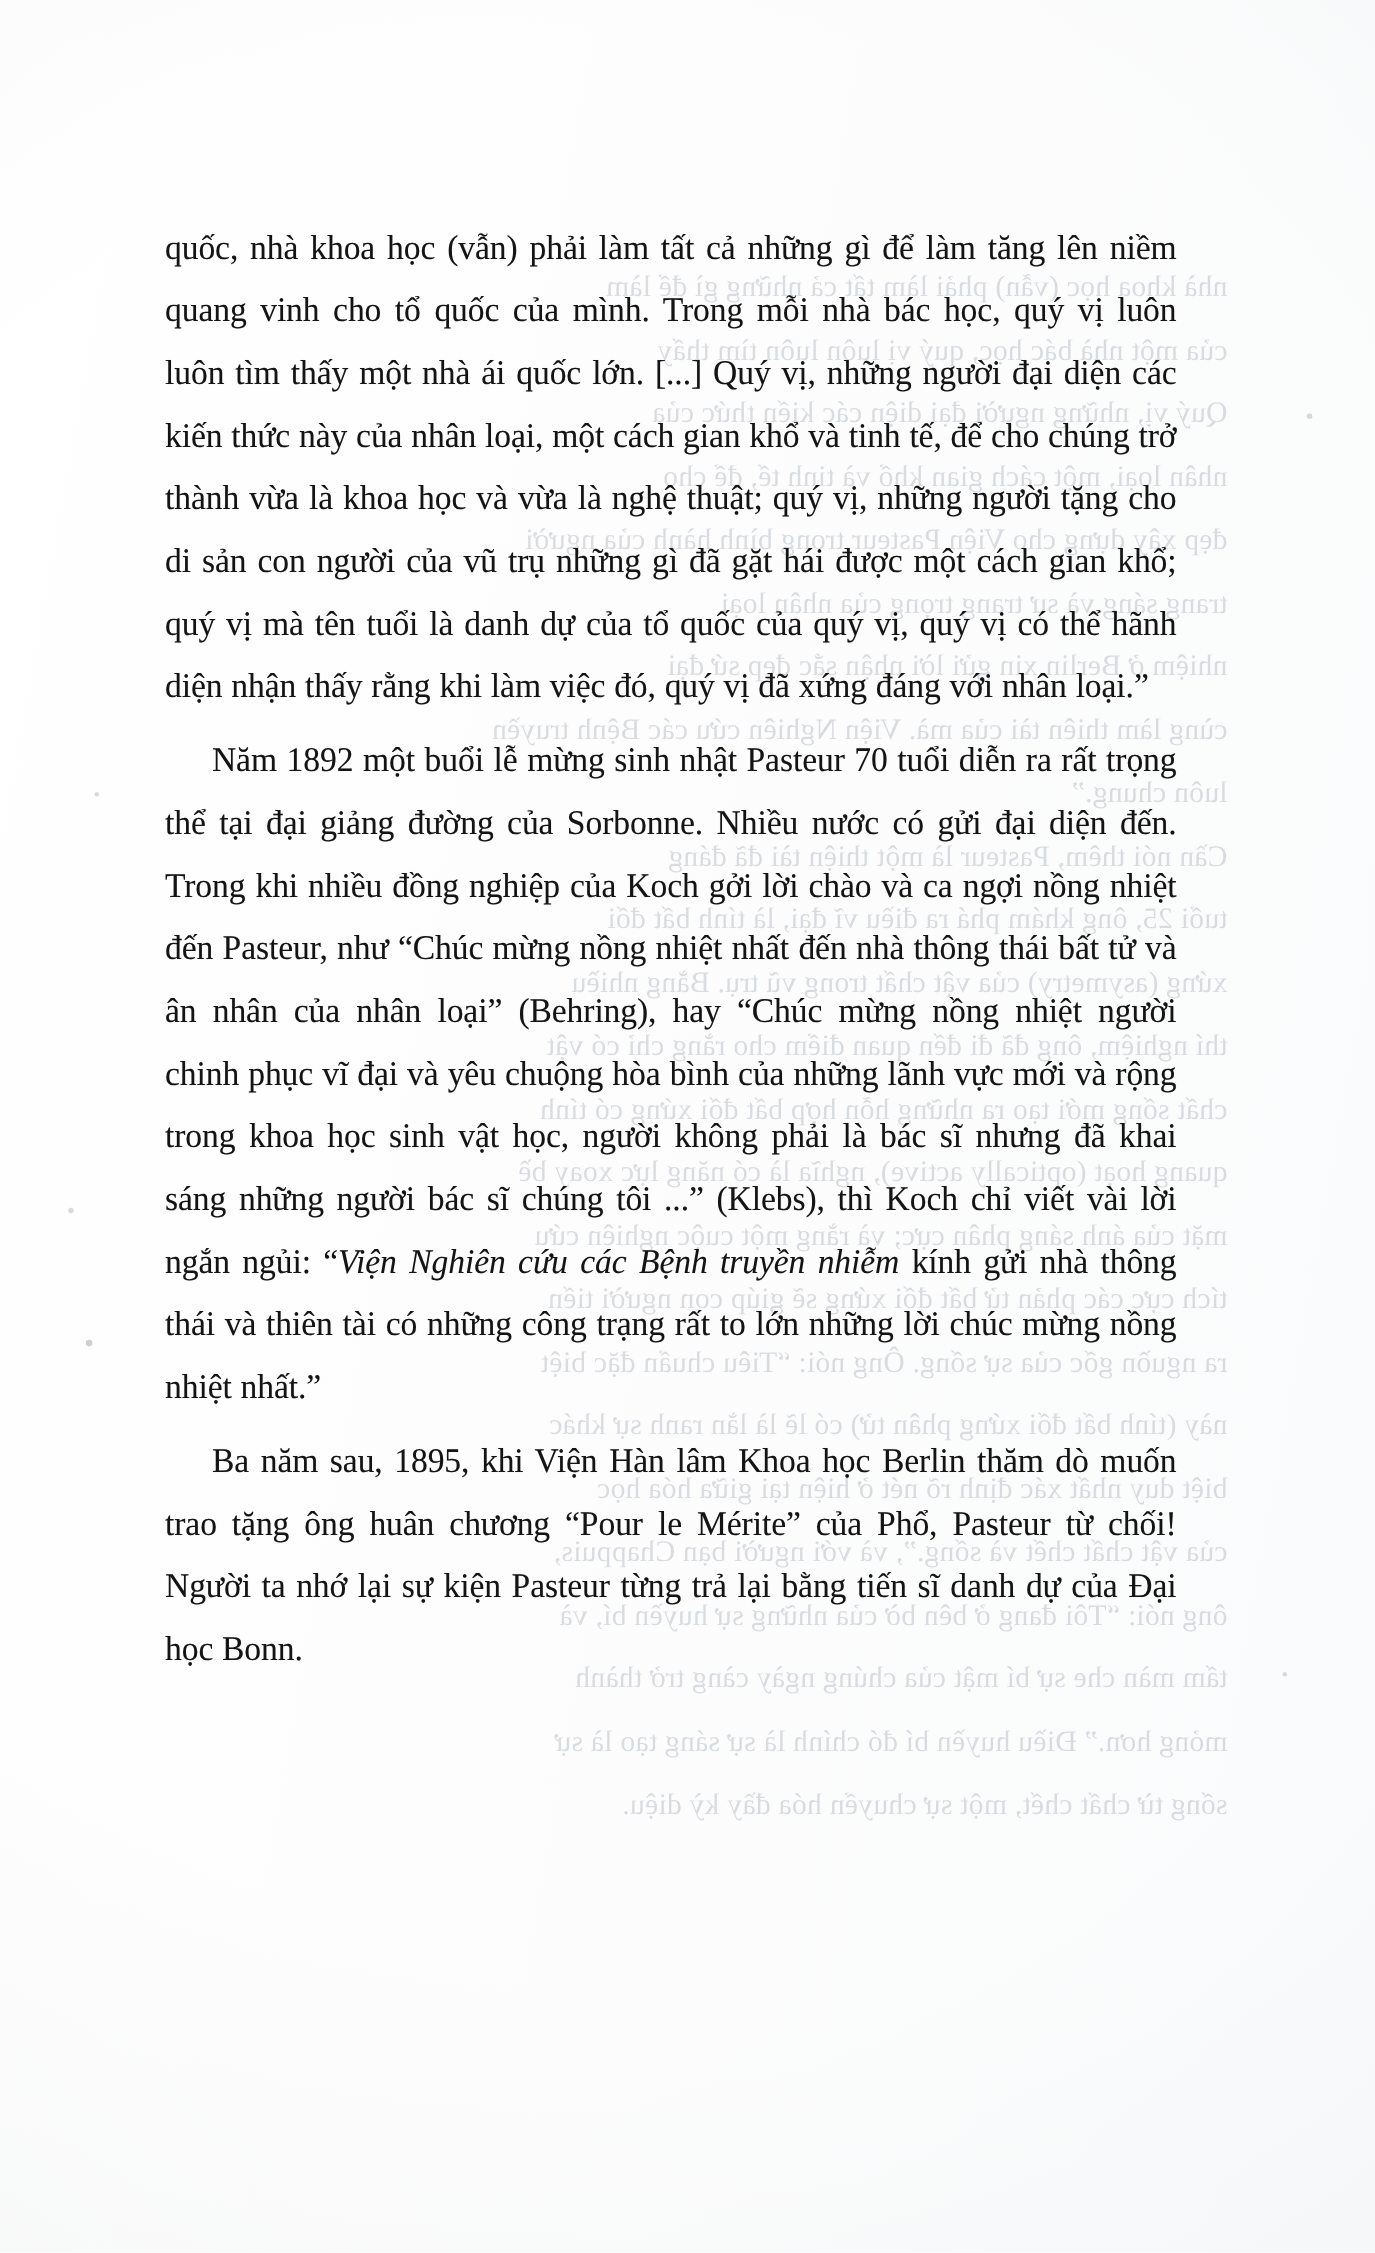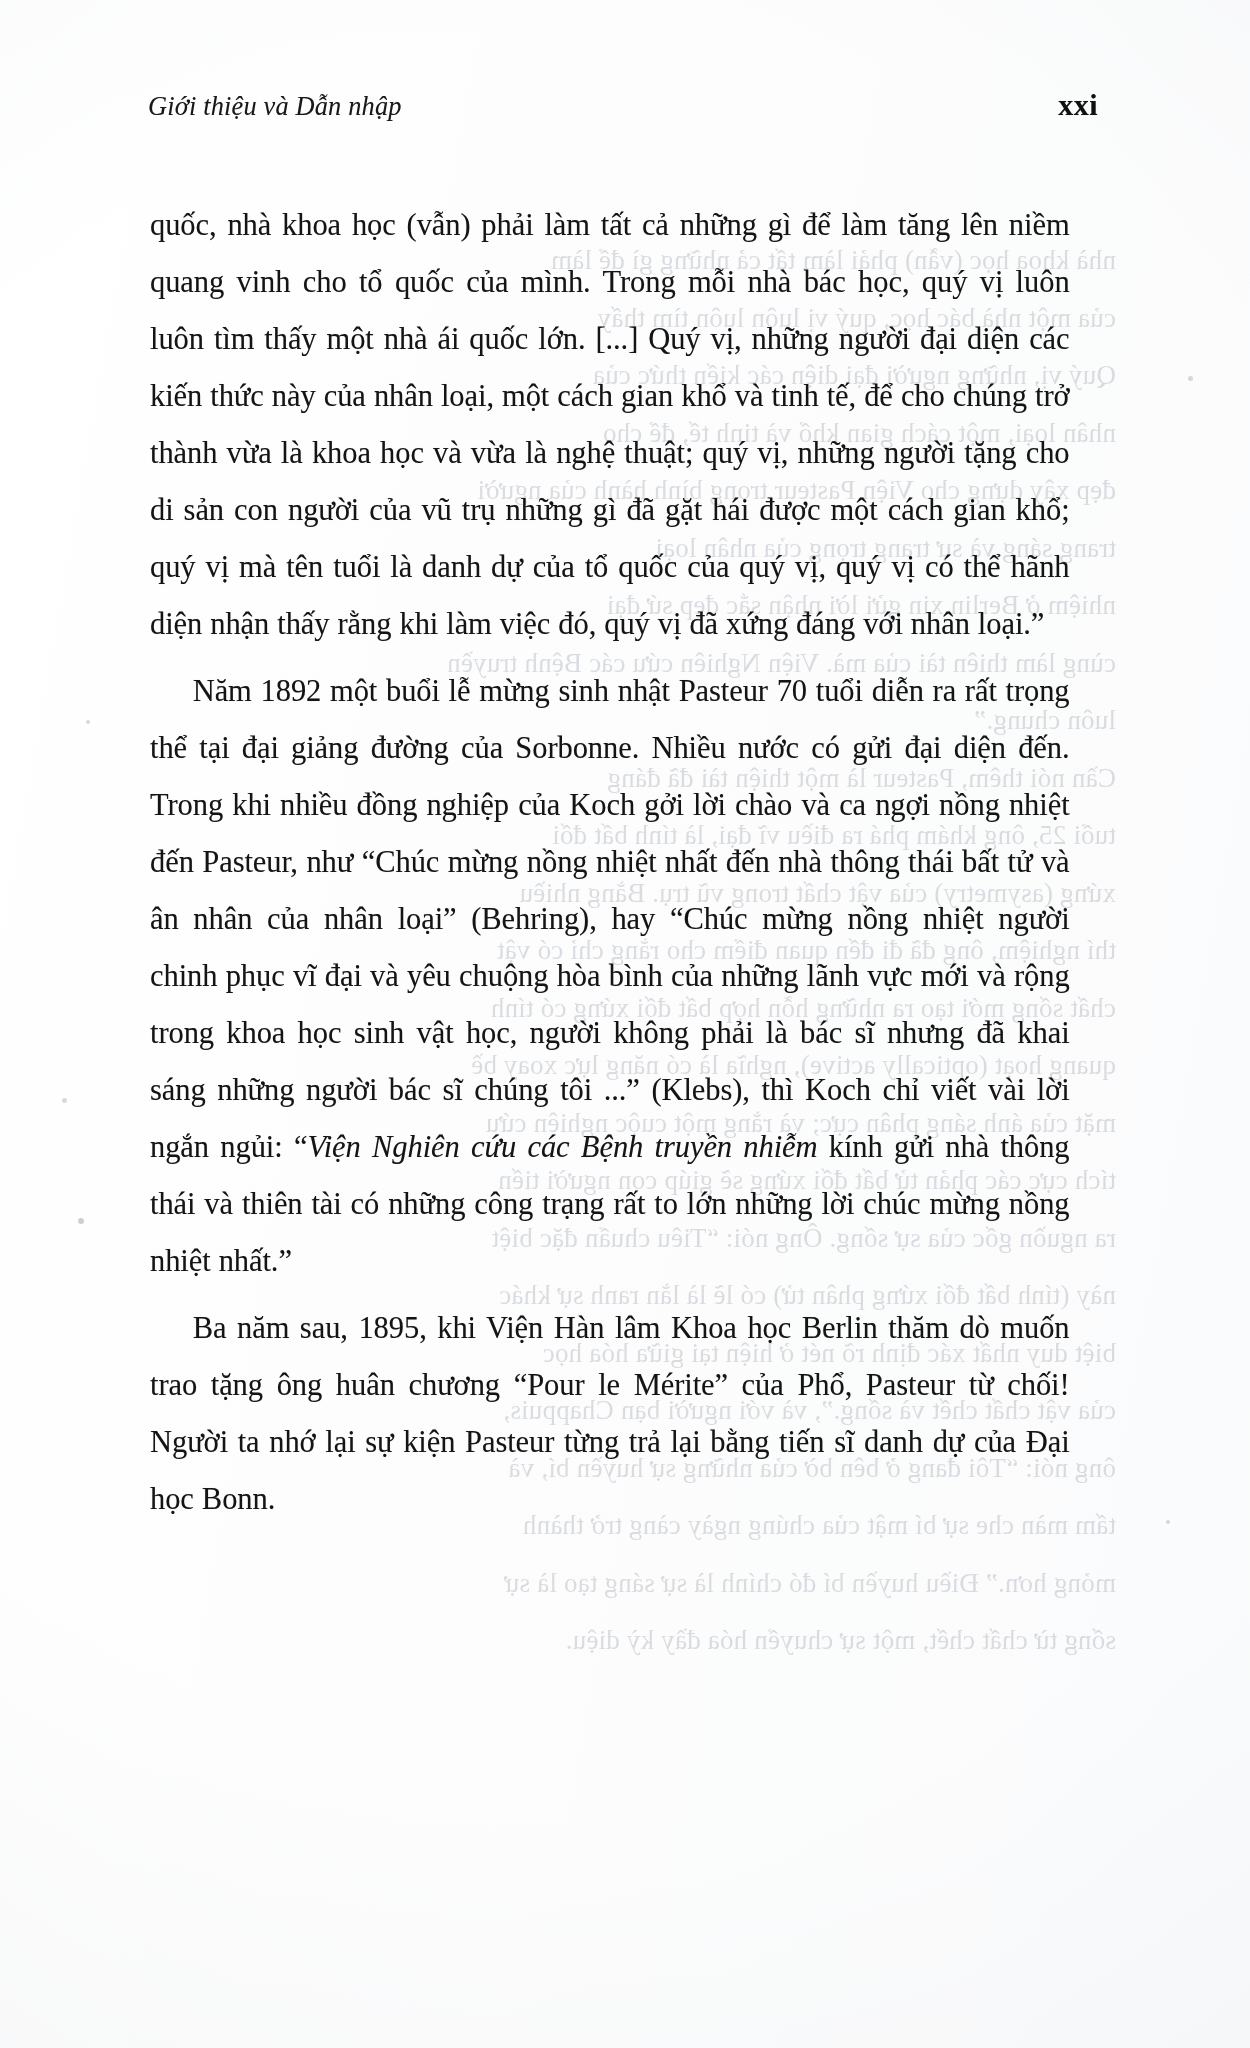--- a/index.html
+++ b/index.html
@@ -147,24 +147,20 @@
       <p>ra nguồn gốc của sự sống. Ông nói: “Tiêu chuẩn đặc biệt</p>
       <p>này (tính bất đối xứng phân tử) có lẽ là lằn ranh sự khác</p>
       <p>biệt duy nhất xác định rõ nét ở hiện tại giữa hóa học</p>
       <p>của vật chất chết và sống.”, và với người bạn Chappuis,</p>
       <p>ông nói: “Tôi đang ở bên bờ của những sự huyền bí, và</p>
       <p>tấm màn che sự bí mật của chúng ngày càng trở thành</p>
       <p>mỏng hơn.” Điều huyền bí đó chính là sự sáng tạo là sự</p>
       <p>sống từ chất chết, một sự chuyển hóa đầy kỳ diệu.</p>
     </div>
 
-  <div id="running-head">
-    <div class="rh-title">Giới thiệu và Dẫn nhập</div>
-    <div class="rh-folio">xxi</div>
-  </div>
 
   <div id="body-column">
 
     <p class="para" id="para-quote">quốc, nhà khoa học (vẫn) phải làm tất cả những gì để làm tăng lên niềm quang vinh cho tổ quốc của mình. Trong mỗi nhà bác học, quý vị luôn luôn tìm thấy một nhà ái quốc lớn. [...] Quý vị, những người đại diện các kiến thức này của nhân loại, một cách gian khổ và tinh tế, để cho chúng trở thành vừa là khoa học và vừa là nghệ thuật; quý vị, những người tặng cho di sản con người của vũ trụ những gì đã gặt hái được một cách gian khổ; quý vị mà tên tuổi là danh dự của tổ quốc của quý vị, quý vị có thể hãnh diện nhận thấy rằng khi làm việc đó, quý vị đã xứng đáng với nhân loại.”</p>
 
     <p class="para indent" id="para-1892"><span>Năm 1892 một buổi lễ mừng sinh nhật Pasteur 70 tuổi diễn ra rất trọng thể tại đại giảng đường của Sorbonne. Nhiều nước có gửi đại diện đến. Trong khi nhiều đồng nghiệp của Koch gởi lời chào và ca ngợi nồng nhiệt đến Pasteur, như “Chúc mừng nồng nhiệt nhất đến nhà thông thái bất tử và ân nhân của nhân loại” (Behring), hay “Chúc mừng nồng nhiệt người chinh phục vĩ đại và yêu chuộng hòa bình của những lãnh vực mới và rộng trong khoa học sinh vật học, người không phải là bác sĩ nhưng đã khai sáng những người bác sĩ chúng tôi ...” (Klebs), thì Koch chỉ viết vài lời ngắn ngủi: “</span><span class="it">Viện Nghiên cứu các Bệnh truyền nhiễm</span><span> kính gửi nhà thông thái và thiên tài có những công trạng rất to lớn những lời chúc mừng nồng nhiệt nhất.”</span></p>
 
     <p class="para indent" id="para-1895">Ba năm sau, 1895, khi Viện Hàn lâm Khoa học Berlin thăm dò muốn trao tặng ông huân chương “Pour le Mérite” của Phổ, Pasteur từ chối! Người ta nhớ lại sự kiện Pasteur từng trả lại bằng tiến sĩ danh dự của Đại học Bonn.</p>
 
   </div>

